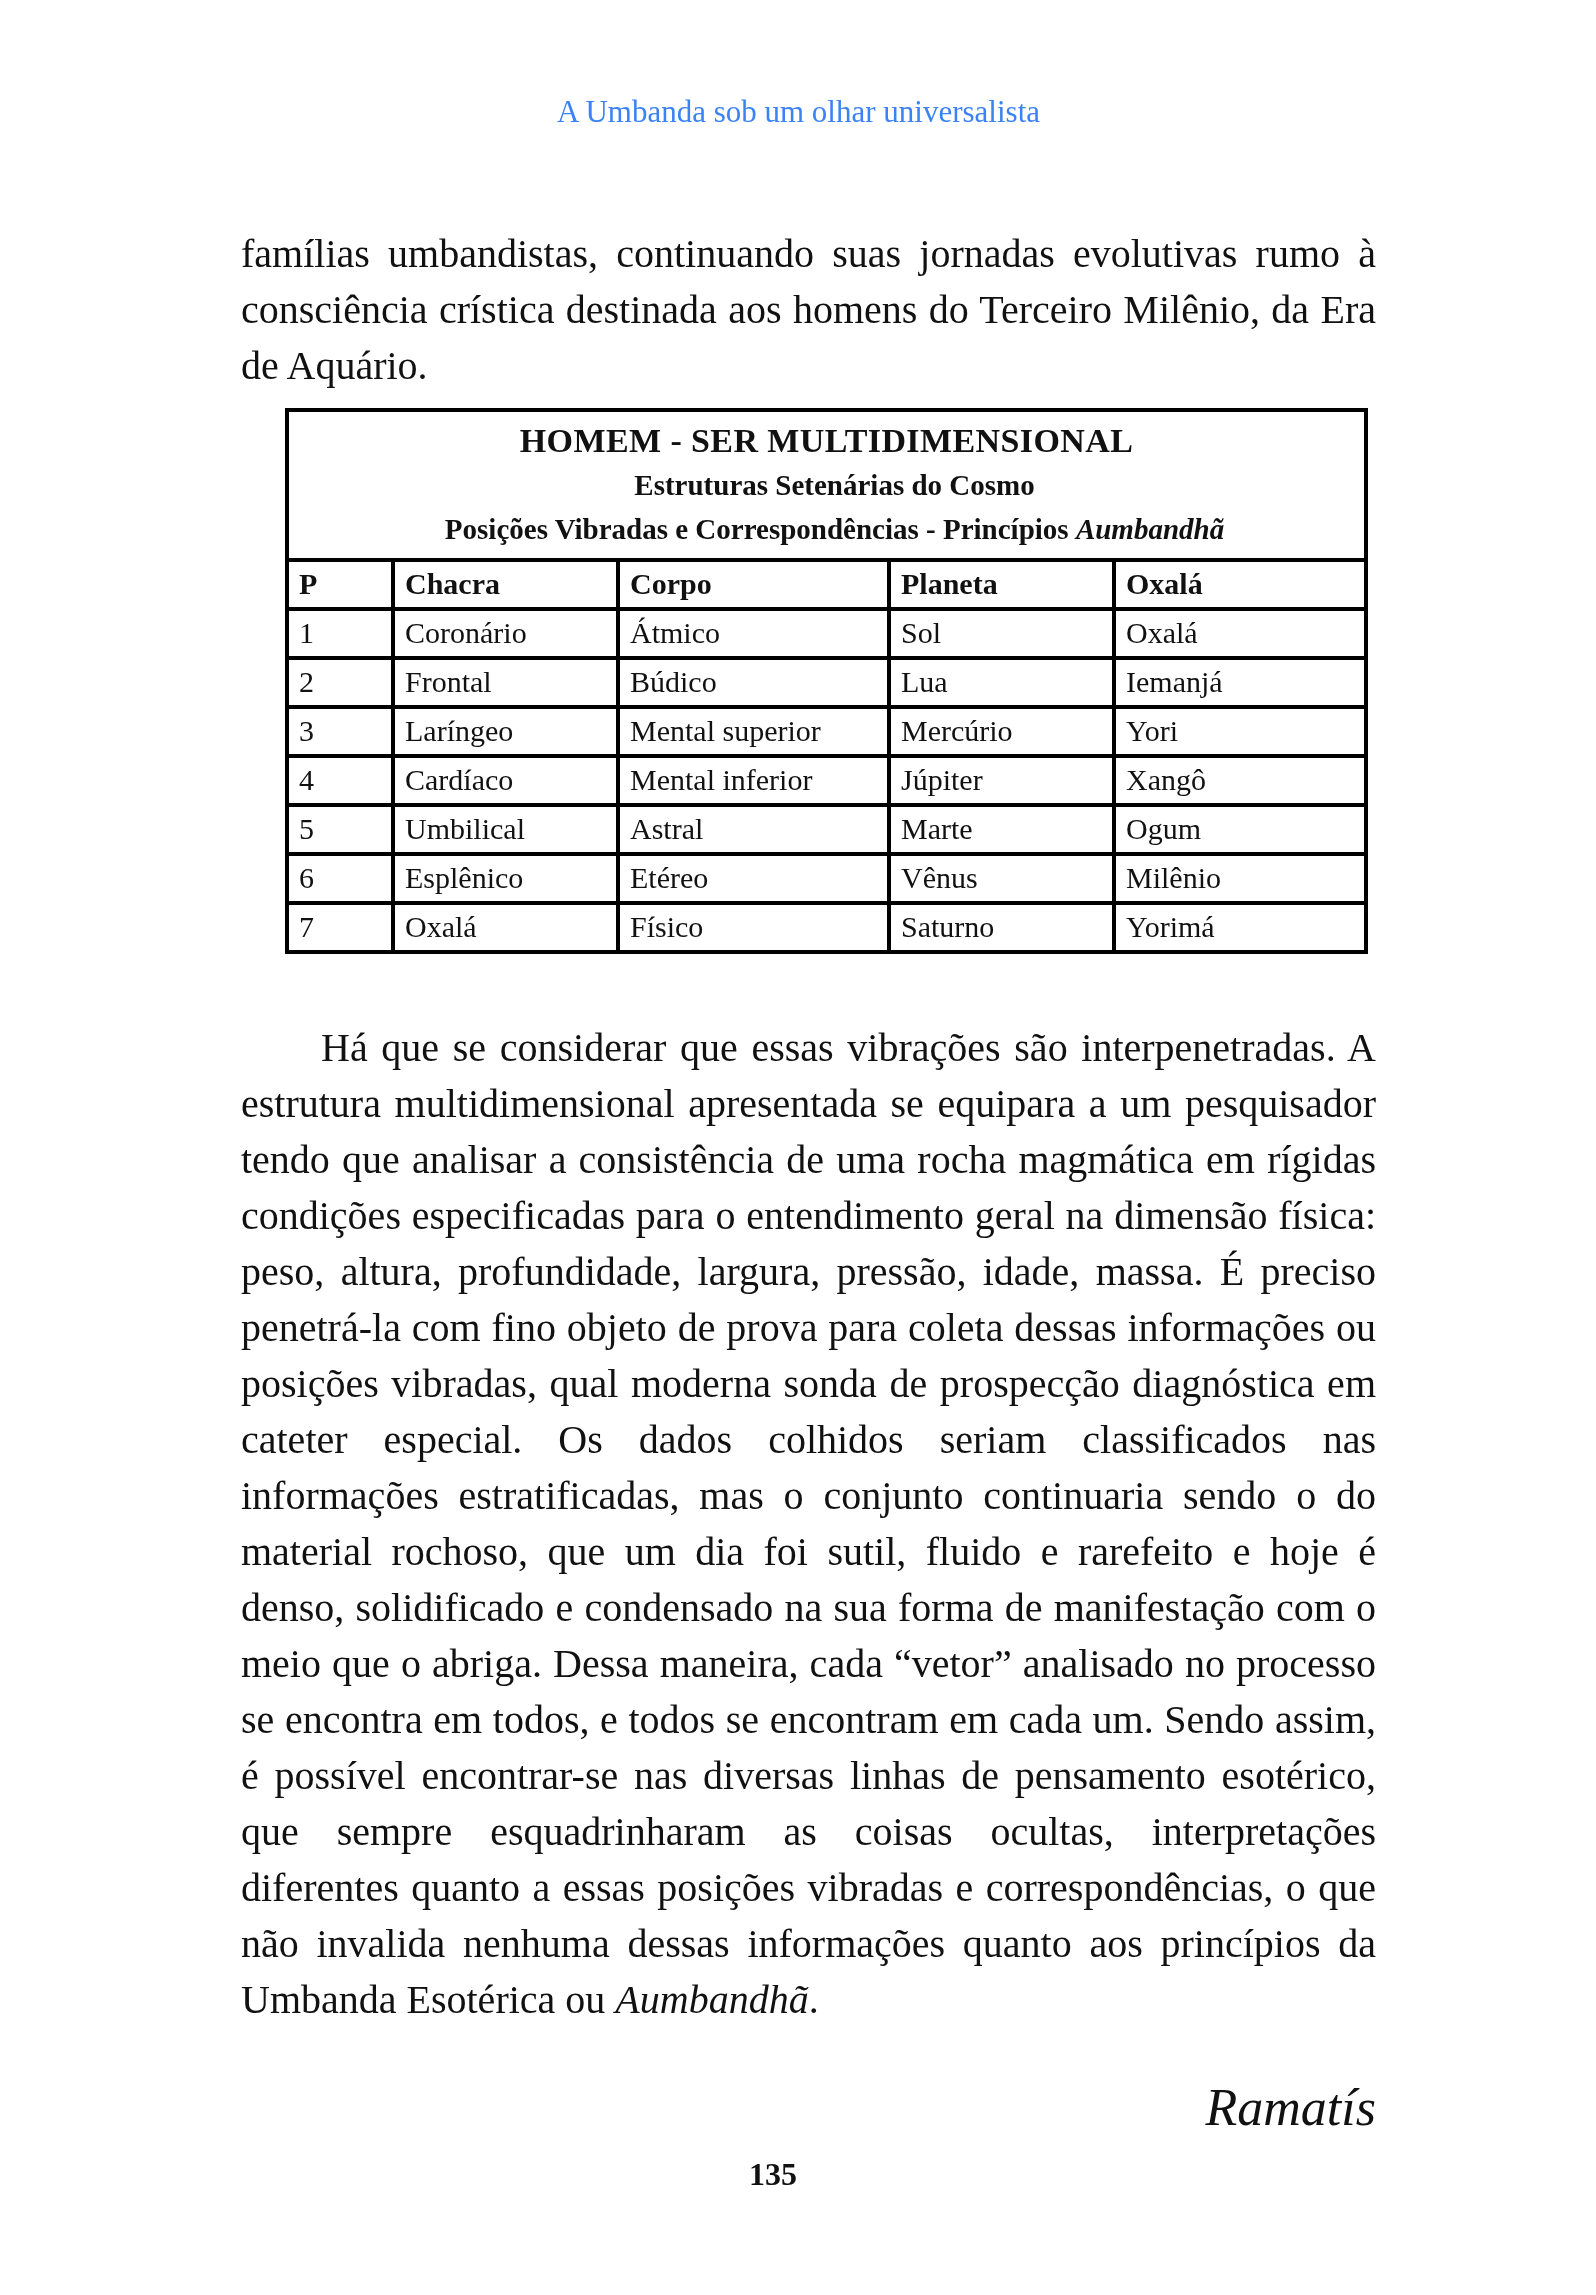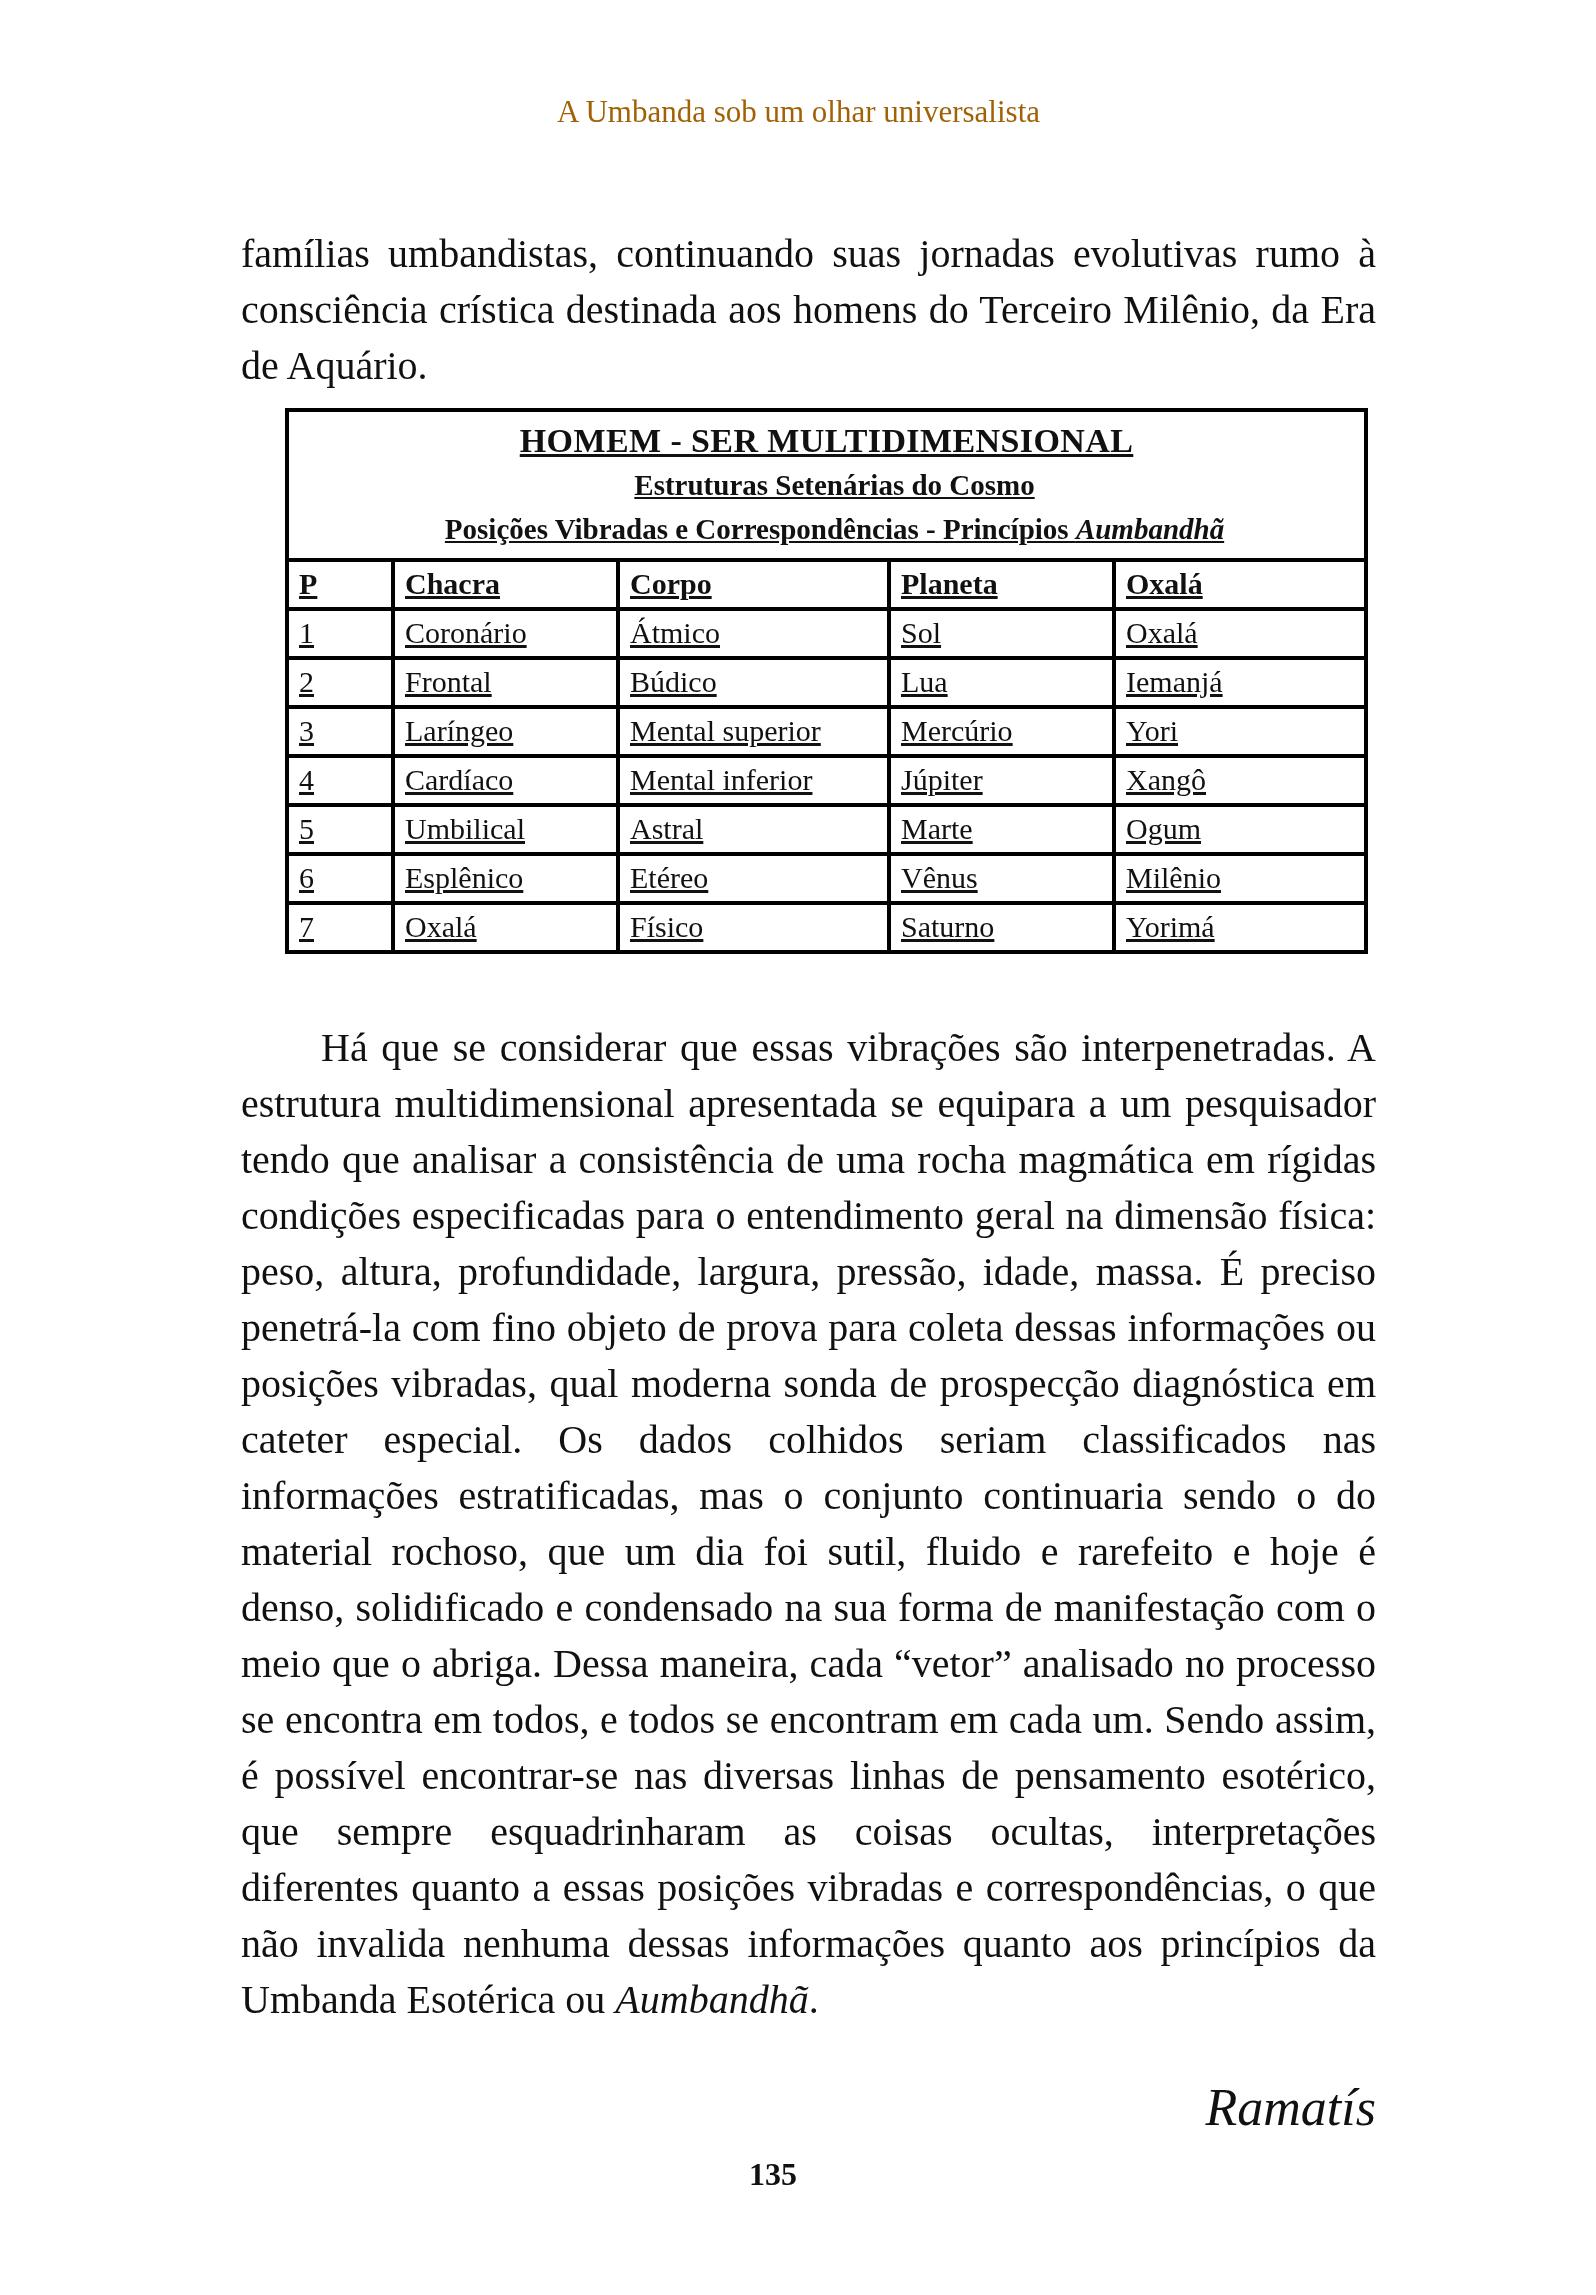--- a/index.html
+++ b/index.html
@@ -1,31 +1,31 @@
 <!DOCTYPE html>
 <html style="font-size:13.5px"><head>
 <meta charset="utf-8">
 <style>
   html, body { margin: 0; padding: 0; background: #ffffff; }
   body { width: 1597px; height: 2295px; position: relative; overflow: hidden;
          font-family: "Liberation Serif", "DejaVu Serif", serif; color: #111111; }
 
   .running-header { position: absolute; top: 91px; left: 0; width: 1597px; text-align: center;
-                    font-size: 31px; line-height: 42px; color: #a16207; }
+                    font-size: 31px; line-height: 42px; color: #3b82f6; }
 
   .text-block { position: absolute; left: 241px; width: 1135px; font-size: 40px; line-height: 56px;
                 text-align: justify; text-align-last: left; hyphens: manual; }
   .text-block p { margin: 0; }
   .p-intro { top: 195px; margin-top: 31px; }
   .p-main { top: 1020px; text-indent: 80px; }
 
   .tbl { position: absolute; left: 285px; top: 408px; width: 1078px; border-collapse: collapse;
          table-layout: fixed; font-size: 30px; }
   .tbl td, .tbl th { border: 4.2px solid #000; padding: 0 10px; text-align: left; vertical-align: middle;
-                     white-space: nowrap; overflow: hidden; text-decoration: underline; }
+                     white-space: nowrap; overflow: hidden; }
   .tbl .title-cell { height: 139px; text-align: center; font-weight: bold; padding: 3.4px 0; line-height: 44px; }
   .tbl .title-main { font-size: 34px; letter-spacing: 0.4px; display: block; }
   .tbl .title-sub { font-size: 29px; display: block; margin-left: 16px; }
   .tbl .head-row th { height: 45px; font-weight: bold; }
   .tbl .data-row td { height: 45px; font-weight: normal; }
   .tbl .data-row td, .tbl .head-row th { border-top-width: 4.2px; }
   .tbl td.col-p, .tbl th.col-p { padding-left: 10px; }
   .ital { font-style: italic; }
 
   .signature { position: absolute; top: 2080px; right: 221px; font-size: 52px; line-height: 56px;

